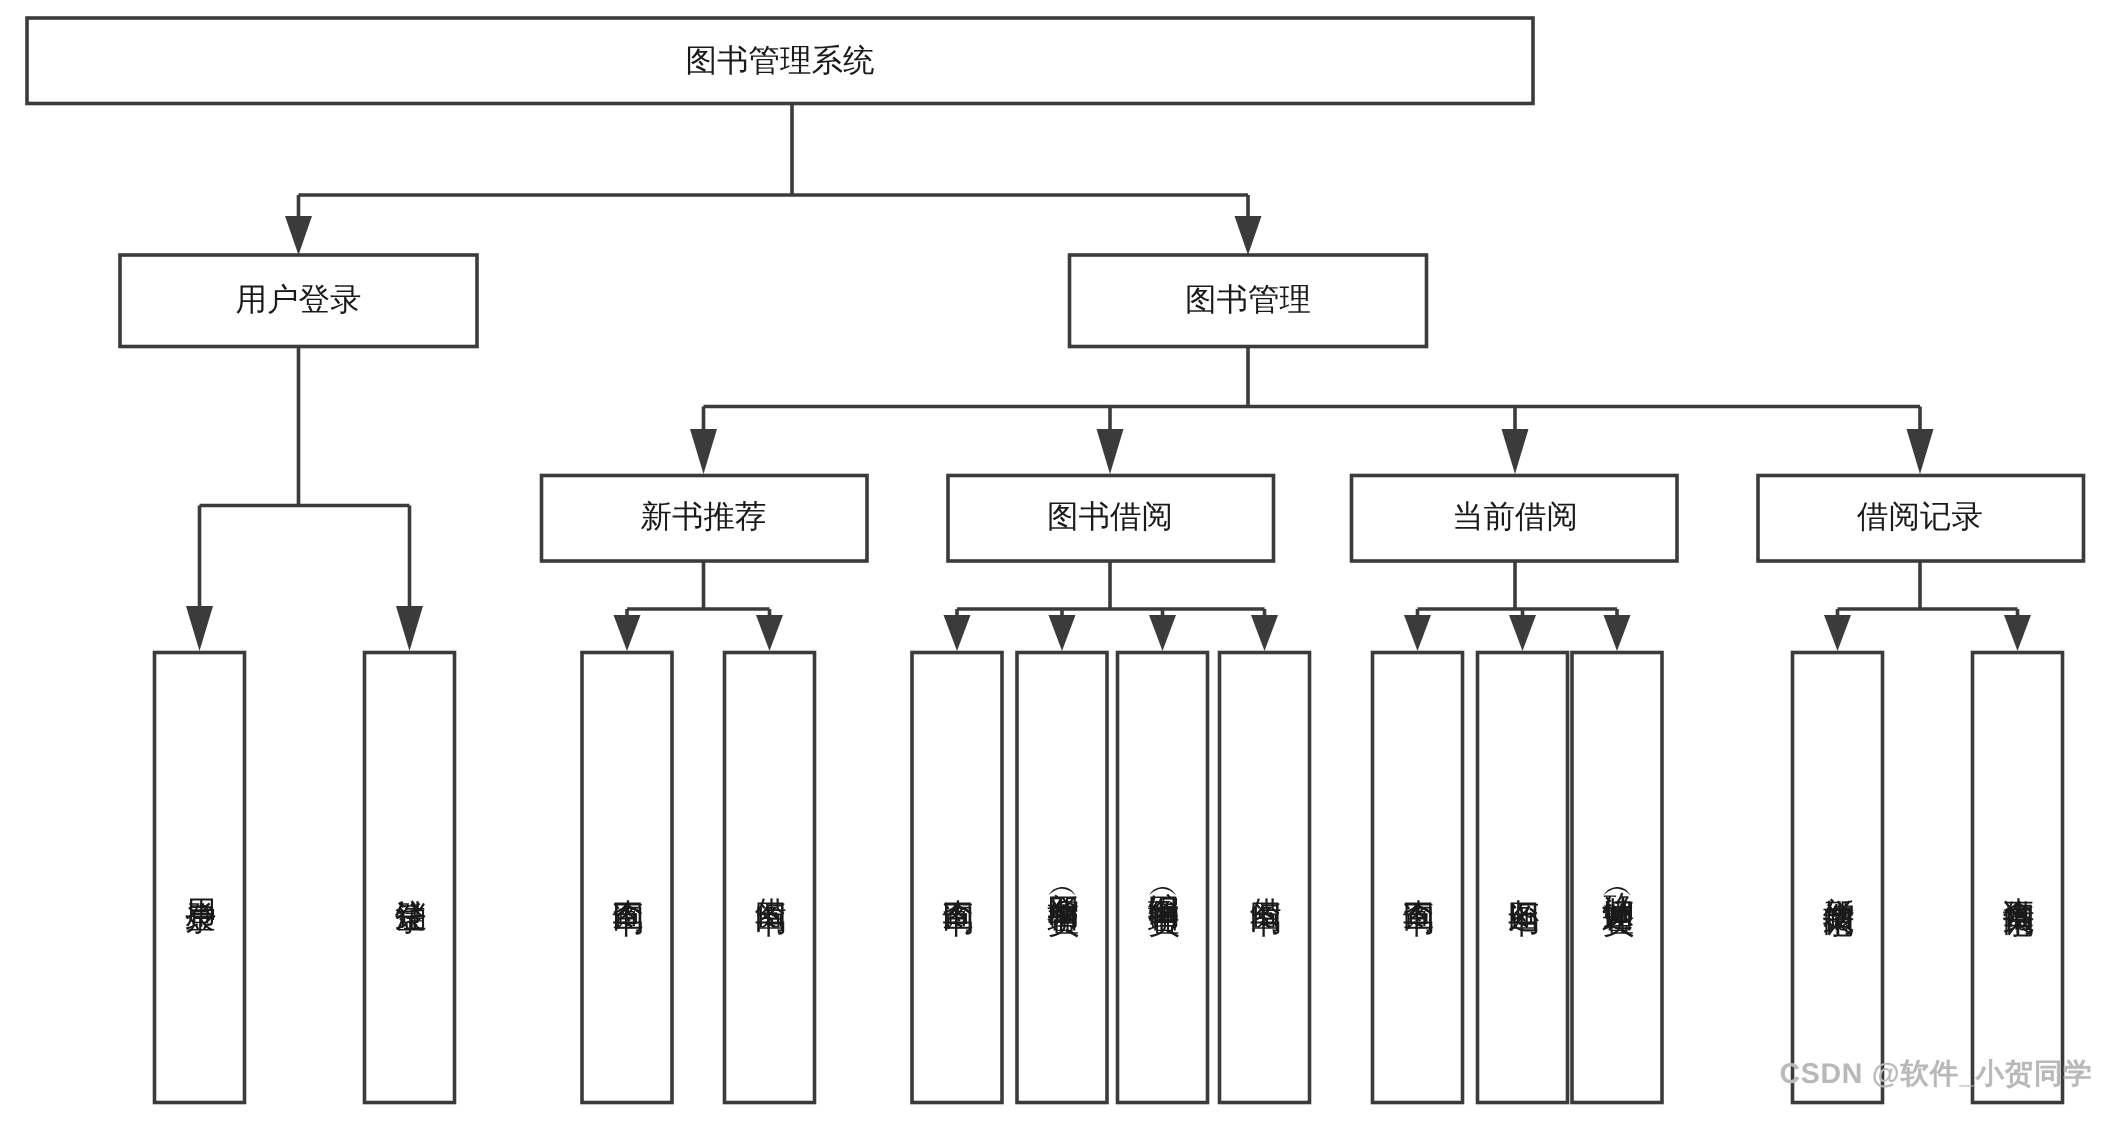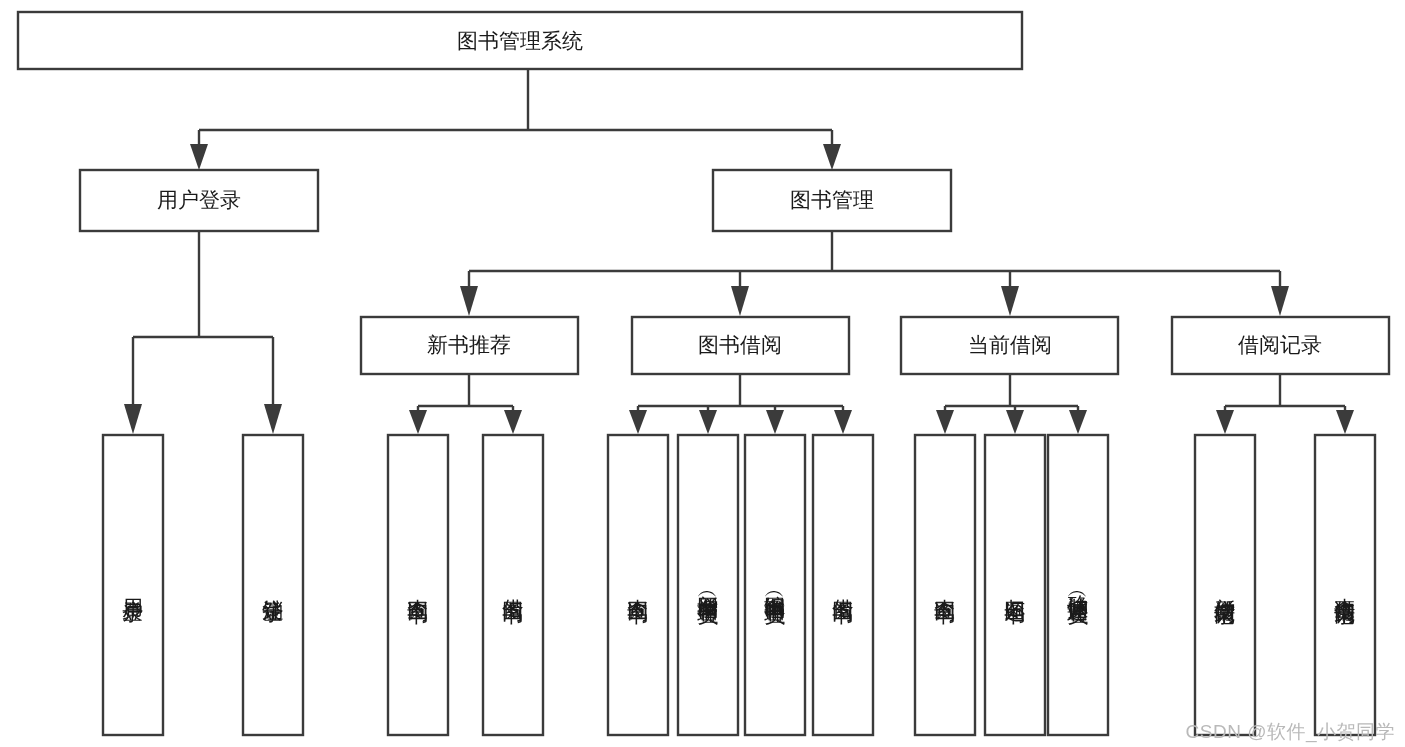--- a/index.html
+++ b/index.html
@@ -63,26 +63,27 @@
     font-family: "Liberation Sans", "DejaVu Sans", sans-serif;
     font-size: 21px;
     line-height: 1.12;
     letter-spacing: 1.5px;
     color: #1a1a1a;
     white-space: nowrap;
   }
   .watermark {
     position: absolute;
     right: 10px;
-    bottom: 2px;
+    bottom: 18px;
     font-family: "Liberation Sans", "DejaVu Sans", sans-serif;
     font-size: 19px;
     color: #b9b9b9;
     letter-spacing: 0.5px;
     white-space: nowrap;
+    font-weight: bold;
   }
 </style>
 </head>
 <body>
 
 <div id="diagram-root">
 
   <svg id="tree-svg" viewBox="0 0 1405 747">
 
     <g>

